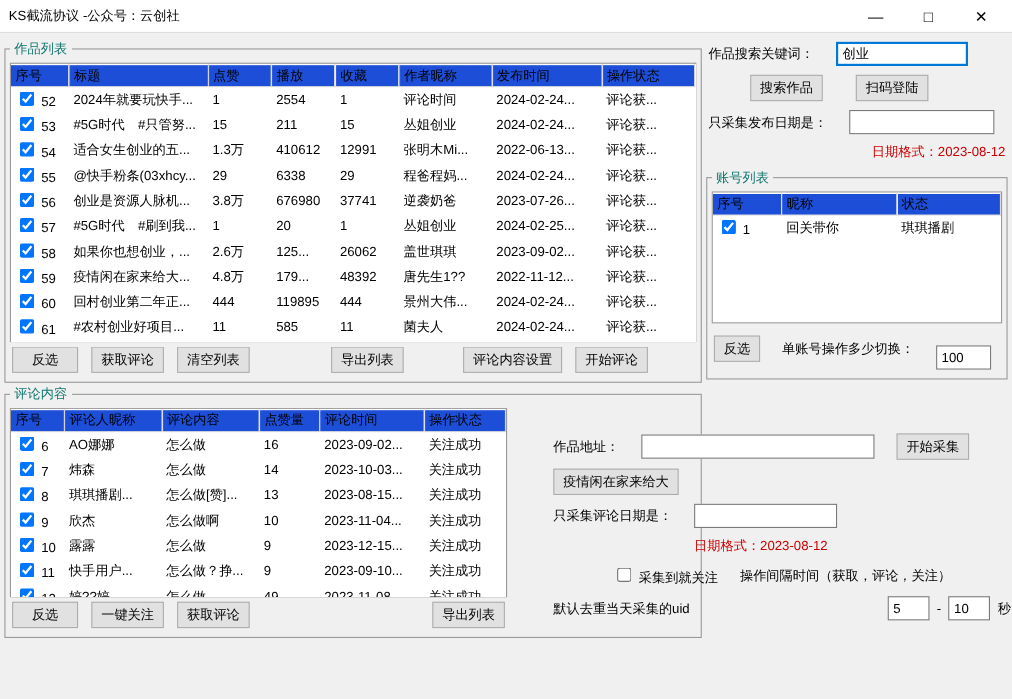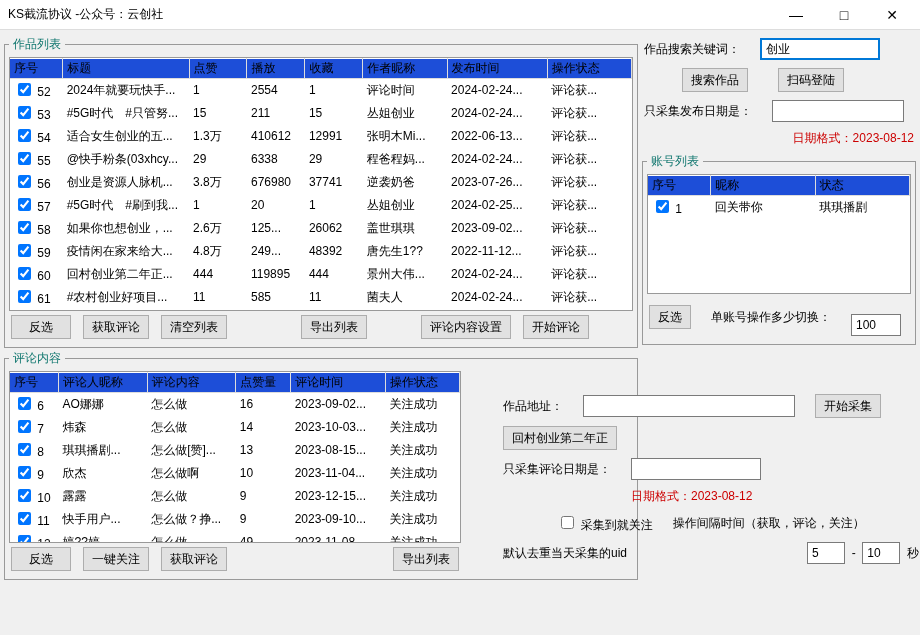--- a/index.html
+++ b/index.html
@@ -137,21 +137,21 @@
                 <td>125...</td>
                 <td>26062</td>
                 <td>盖世琪琪</td>
                 <td>2023-09-02...</td>
                 <td>评论获...</td>
               </tr>
               <tr>
                 <td><input type="checkbox" class="chk" checked="" style=""> 59</td>
                 <td>疫情闲在家来给大...</td>
                 <td>4.8万</td>
-                <td>249...</td>
+                <td>179...</td>
                 <td>48392</td>
                 <td>唐先生1??</td>
                 <td>2022-11-12...</td>
                 <td>评论获...</td>
               </tr>
               <tr>
                 <td><input type="checkbox" class="chk" checked="" style=""> 60</td>
                 <td>回村创业第二年正...</td>
                 <td>444</td>
                 <td>119895</td>
@@ -337,21 +337,21 @@
 </div>
 </fieldset>
 
 <div style="position:absolute;left:501px;top:390px;width:420px">
 <div class="row">
 <span>作品地址：</span>
 <input type="text" style="width: 212px;">
 <button class="btn">开始采集</button>
 </div>
 <div class="row">
-          <button class="btn">回村创业第二年正</button>
+          <button class="btn">疫情闲在家来给大</button>
         </div>
 <div class="row">
 <span>只采集评论日期是：</span>
 <input type="text" style="width: 130px;">
 </div>
 <div class="row" style="padding-left:130px">
           <span class="redtxt">日期格式：2023-08-12</span>
         </div>
 <div class="row" style="justify-content:center">
 <label><input type="checkbox" class="chk" style=""> <span>采集到就关注</span></label>

